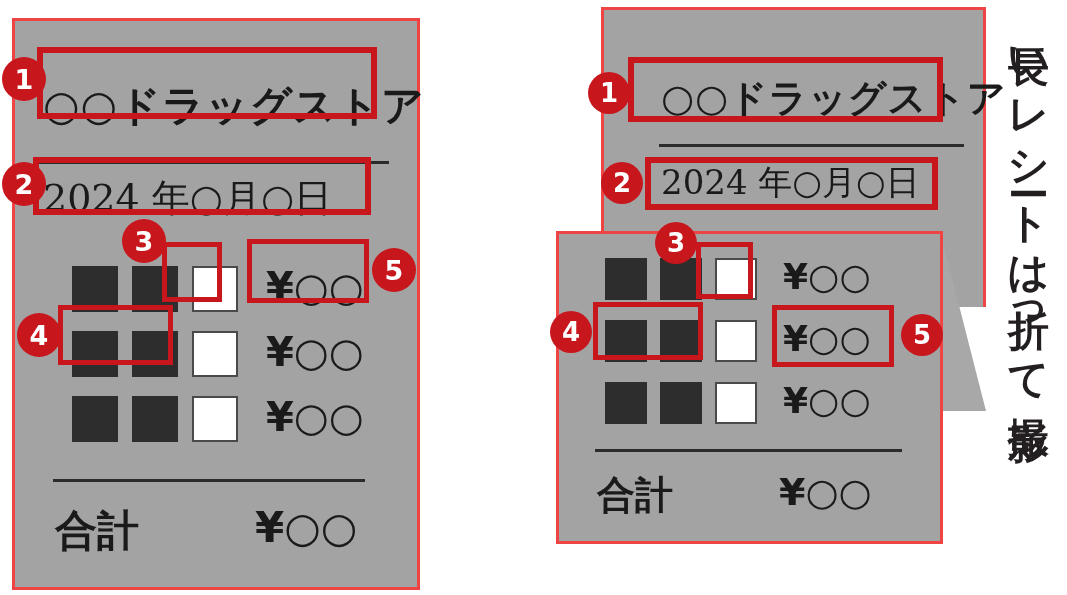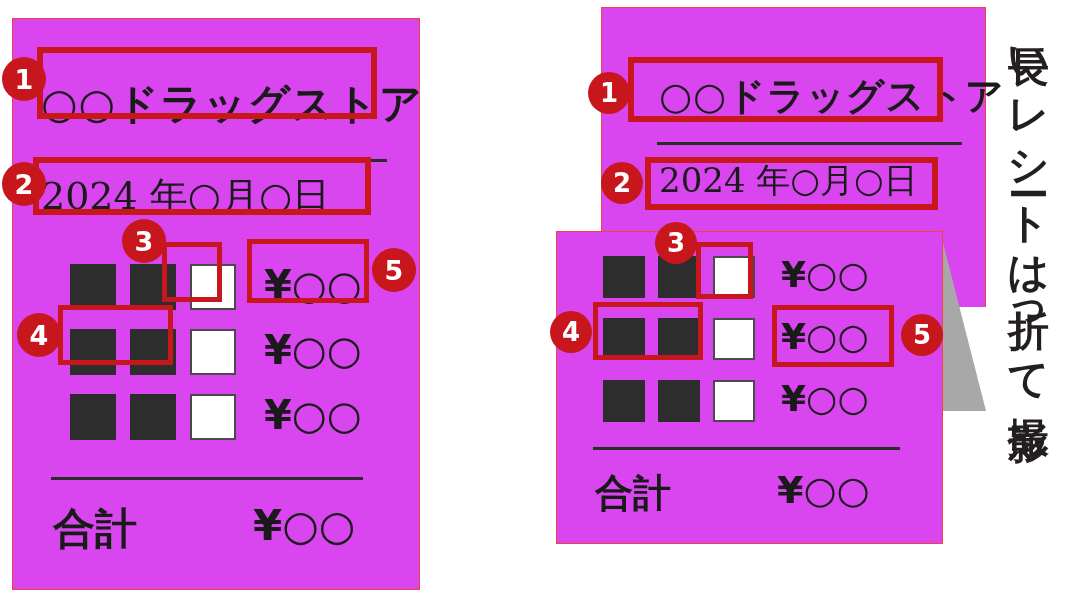--- a/index.html
+++ b/index.html
@@ -12,22 +12,22 @@
     height: 595px;
     position: relative;
     overflow: hidden;
     font-family: "Liberation Sans", "DejaVu Sans", sans-serif;
     color: #231f20;
   }
 
   
   .sheet {
     position: absolute;
-    background: #d946ef;
-    border: 1px solid #ef4444;
+    background: #a3a3a3;
+    border: 3px solid #ef4444;
     box-sizing: border-box;
   }
 
   
   #receipt-long {
     left: 12px;
     top: 18px;
     width: 408px;
     height: 572px;
   }

